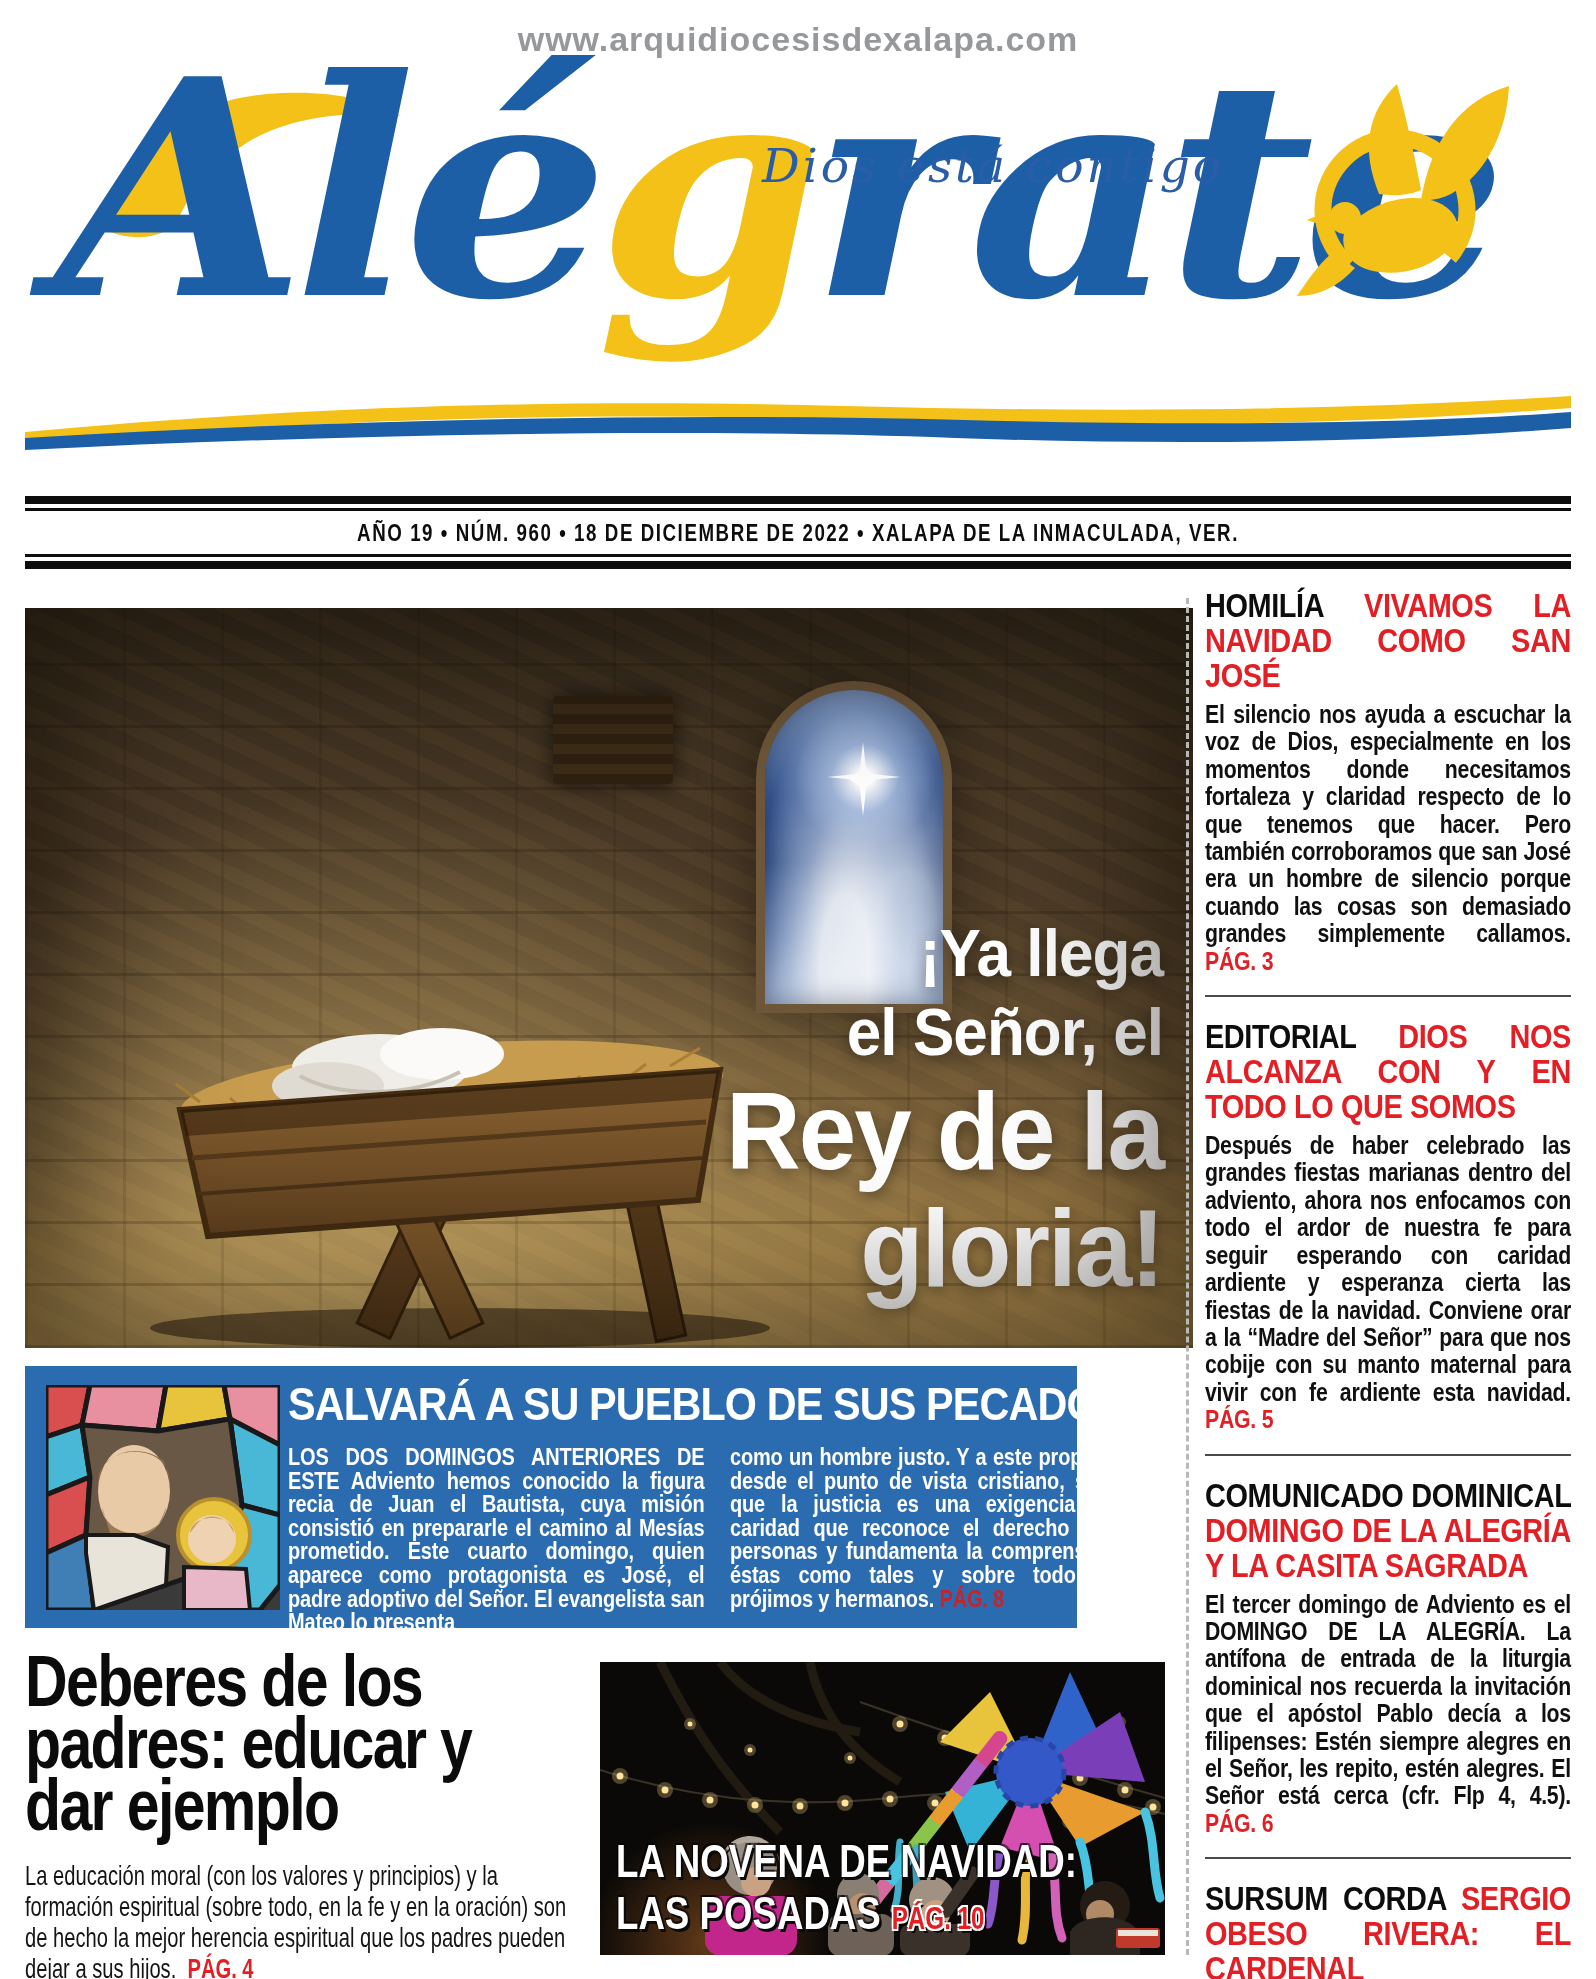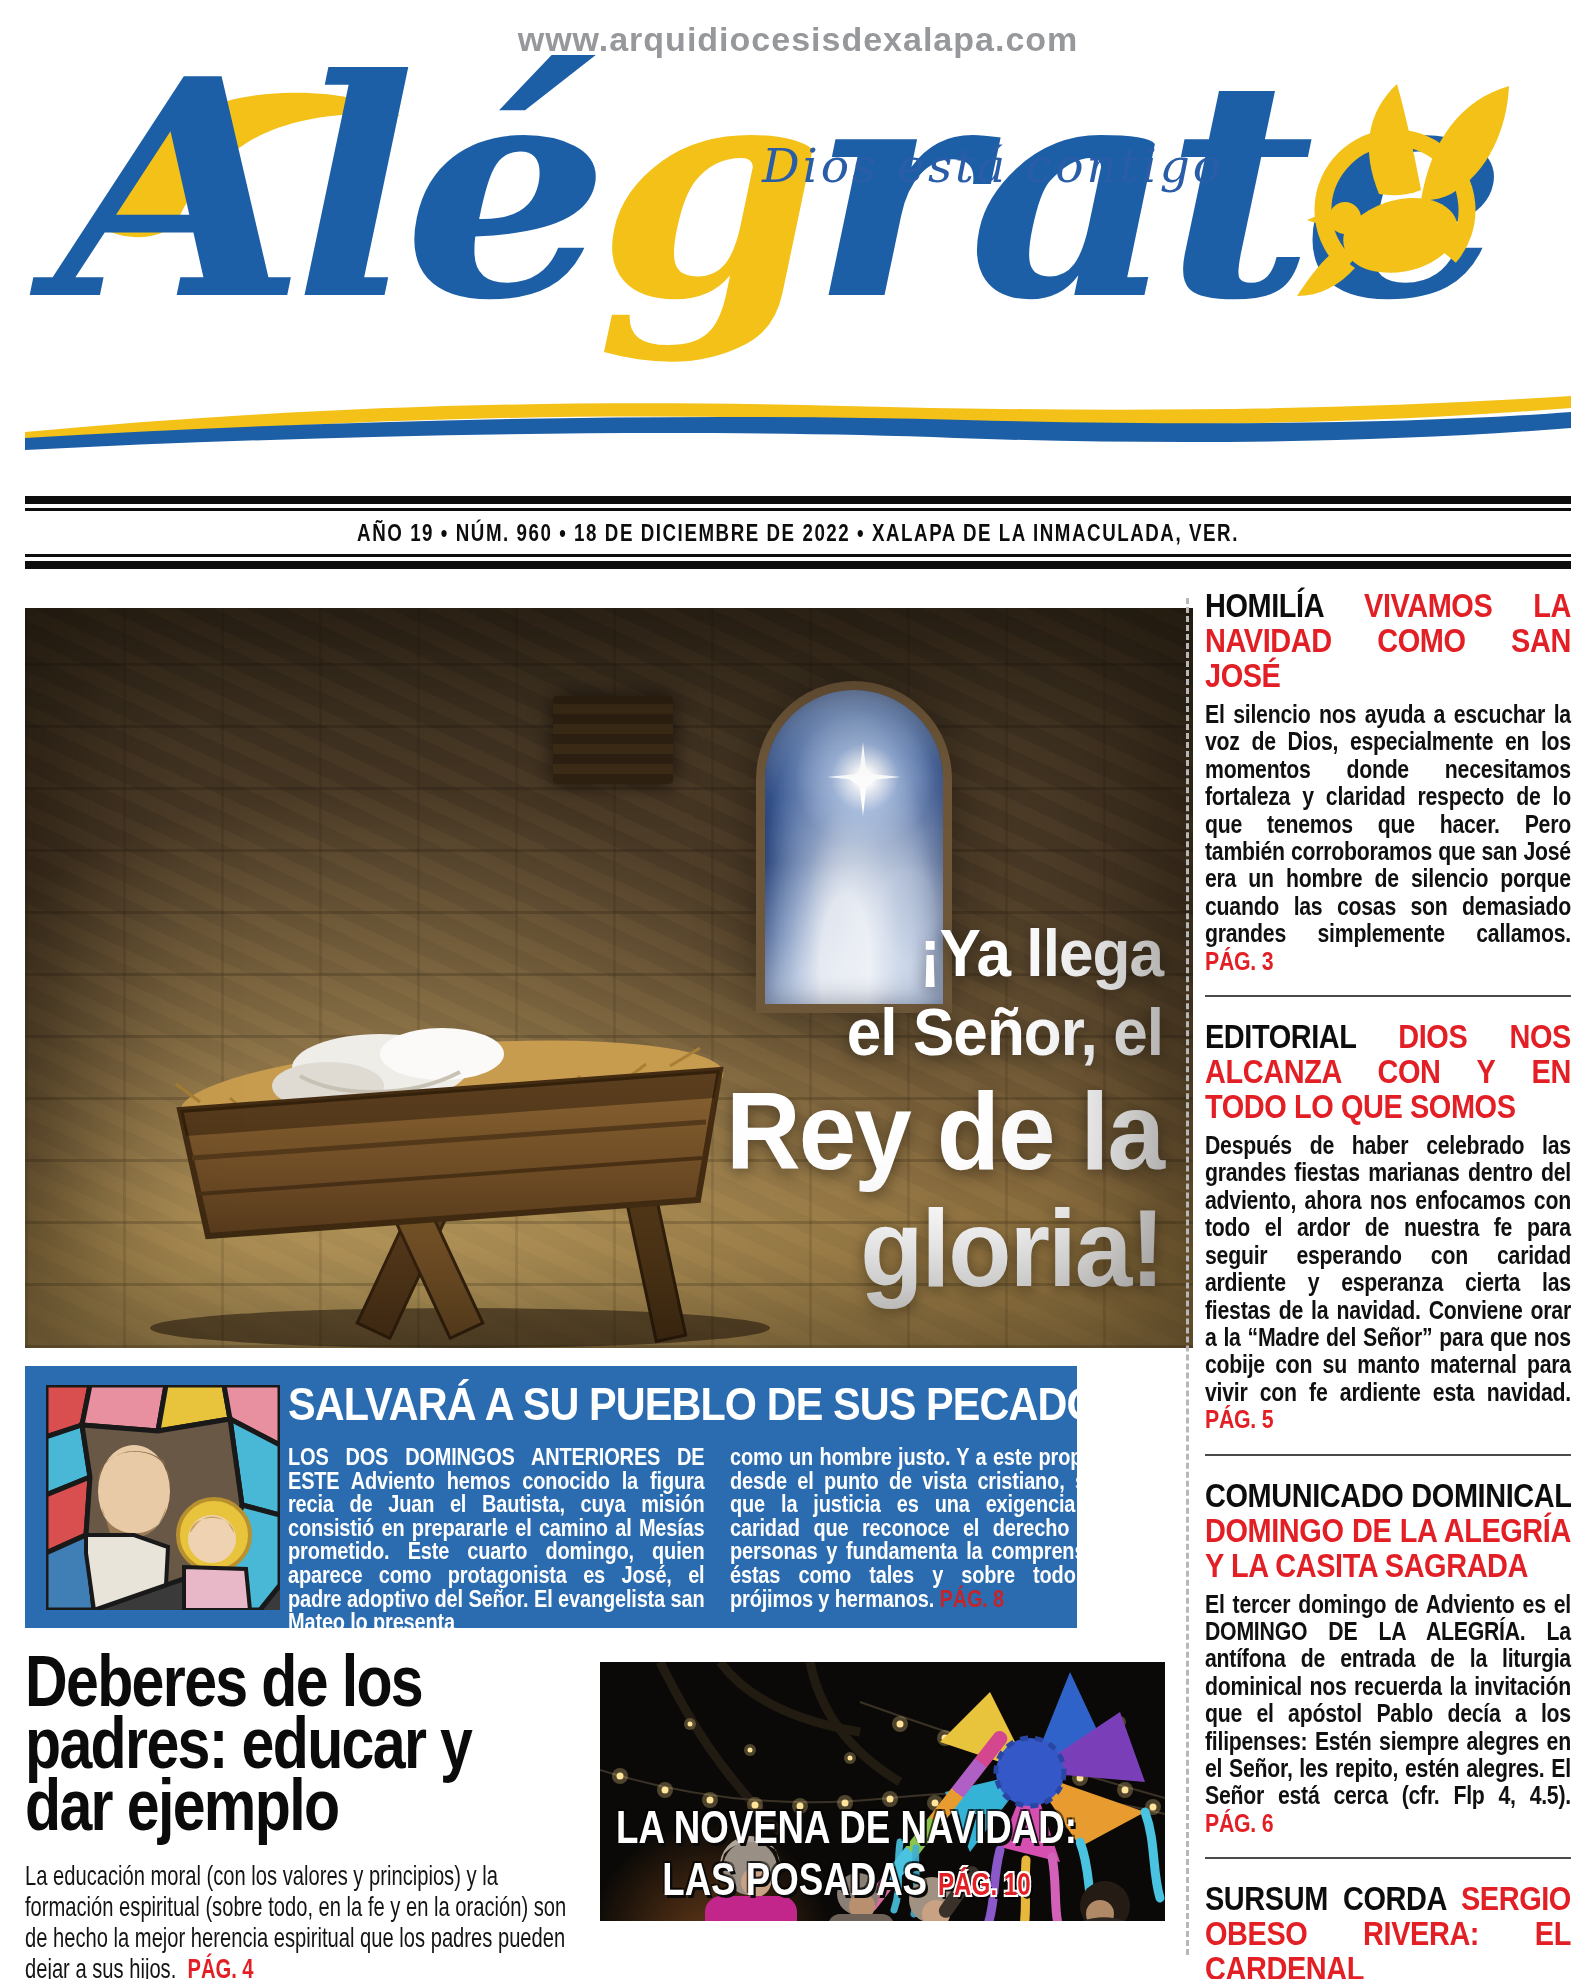--- a/index.html
+++ b/index.html
@@ -111,21 +111,21 @@
   .pref.dark{color:#c3252b;}
   
   .deberes{position:absolute;left:25px;top:1650px;width:575px;}
   .deberes-title{margin:0;color:#0b0b0b;transform:scaleX(.82);transform-origin:left top;}
   .deberes-title div{font-size:72px;line-height:62px;font-weight:bold;letter-spacing:-2px;white-space:nowrap;}
   .deberes-body{
     margin:24px 0 0;width:760px;font-size:28px;line-height:31px;color:#141414;
     transform:scaleX(.72);transform-origin:left top;text-align:left;letter-spacing:0;
   }
   
-  .pinata{position:absolute;left:600px;top:1662px;width:565px;height:259px;overflow:hidden;background:#0b0907;text-align:center;}
+  .pinata{position:absolute;left:600px;top:1662px;width:565px;height:293px;overflow:hidden;background:#0b0907;}
   .pinata-caption{
     position:absolute;left:16px;bottom:10px;color:#ffffff;font-weight:bold;
     transform:scaleX(.78);transform-origin:left bottom;white-space:nowrap;
   }
   .pinata-caption .cap-line{
     font-size:47px;line-height:52px;letter-spacing:0;
     text-shadow:3px 3px 0 #0a0a0a,-2px -2px 0 rgba(0,0,0,.65),2px -2px 0 rgba(0,0,0,.5);
   }
   .pag10{
     font-size:31px;color:#e31f26;margin-left:14px;

